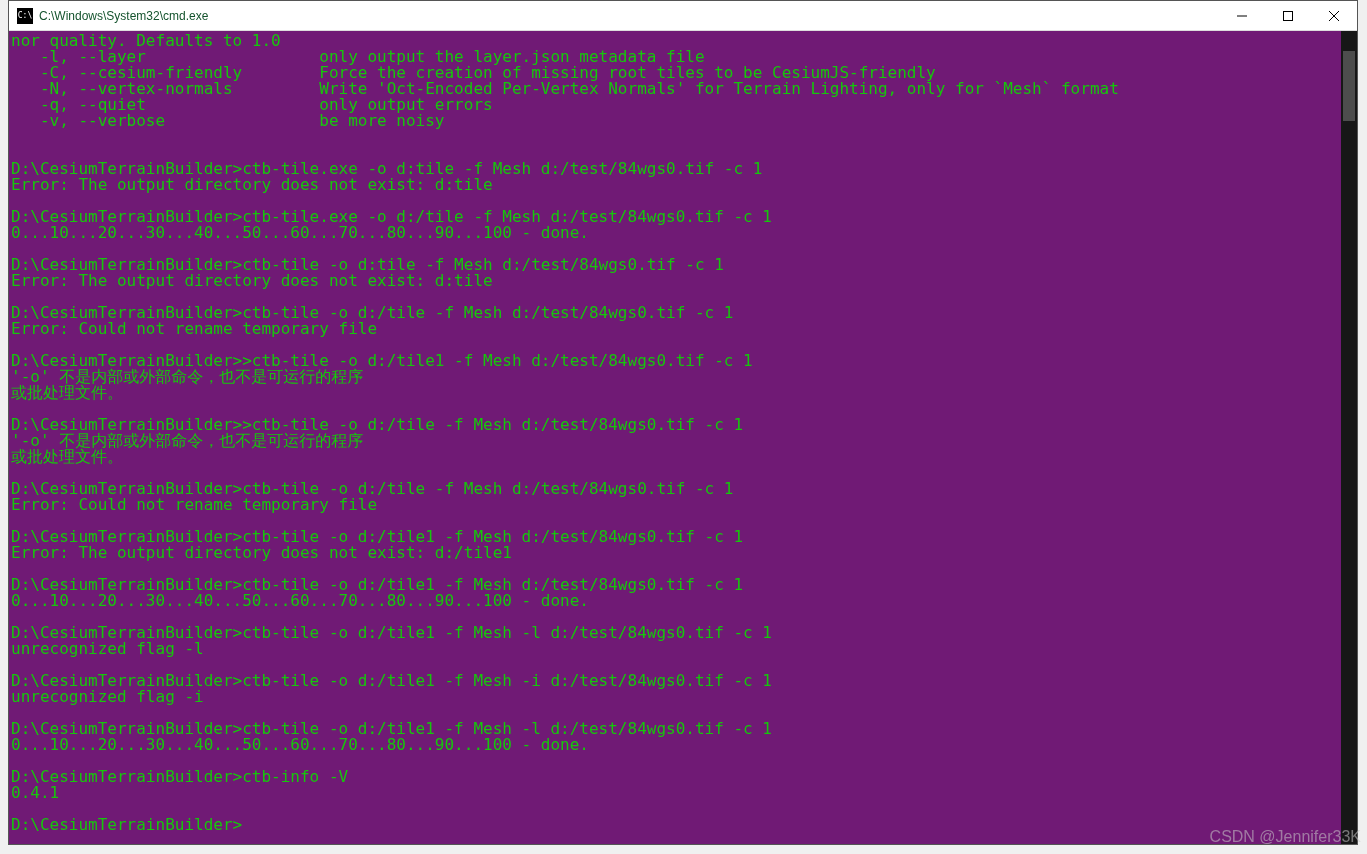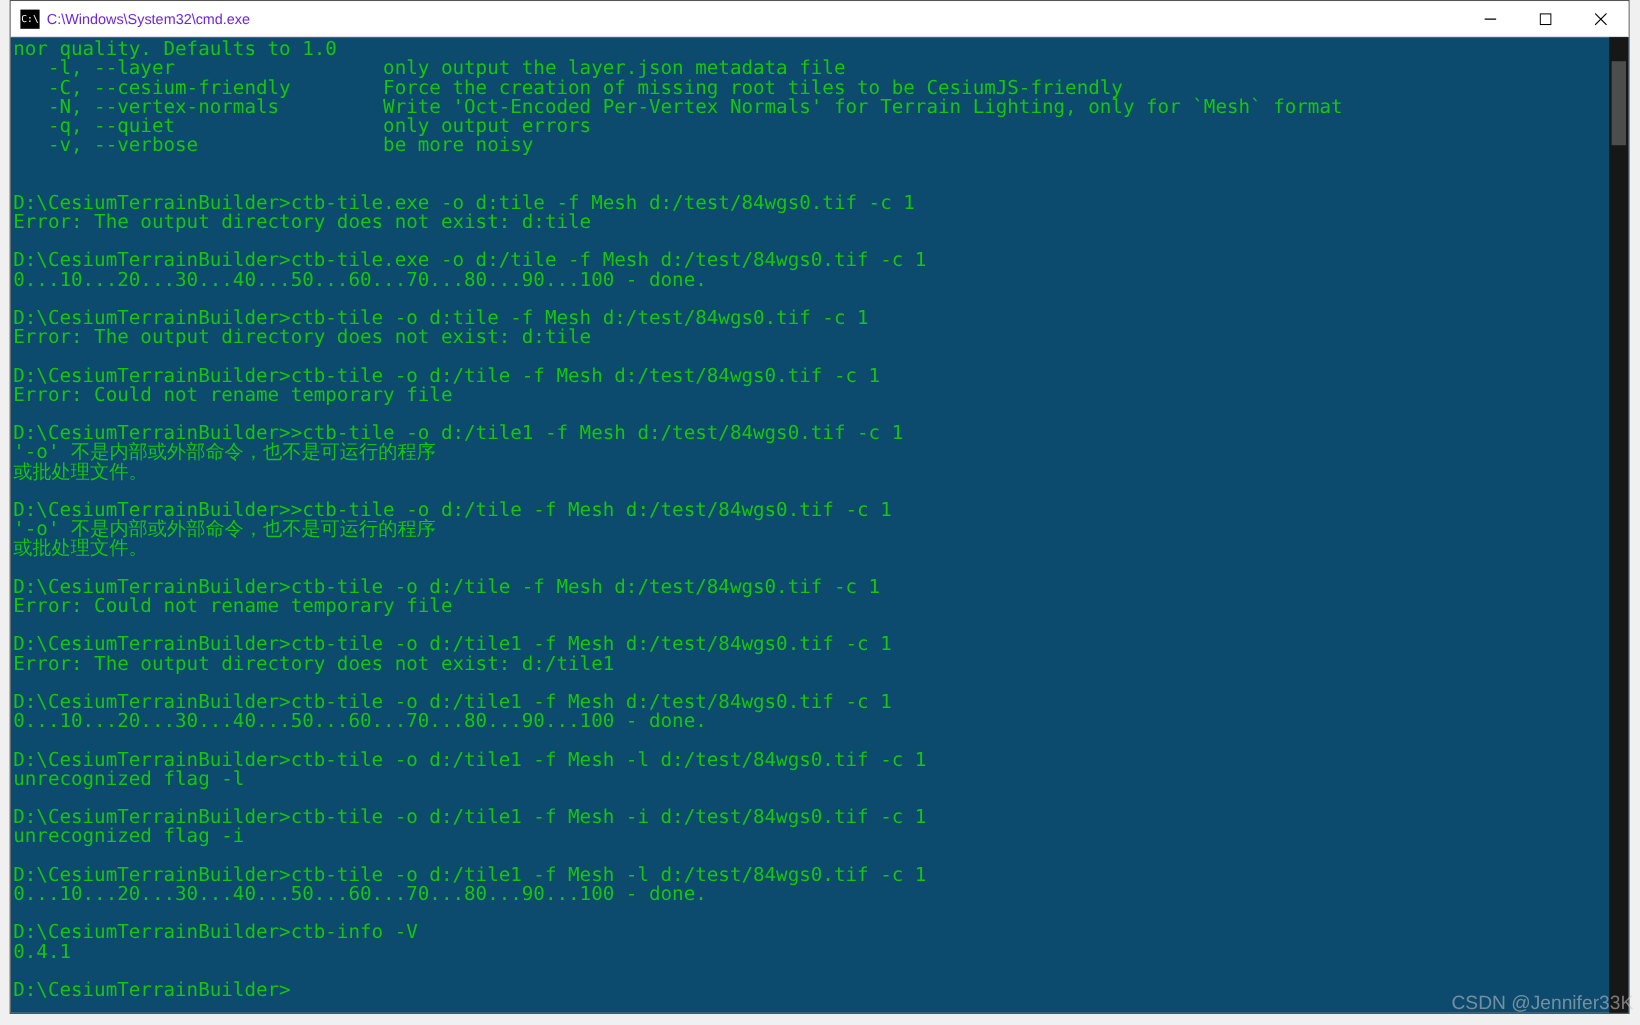--- a/index.html
+++ b/index.html
@@ -37,40 +37,40 @@
       background: #000;
       display: flex;
       align-items: center;
       justify-content: center;
       font-size: 8px;
       color: #fff;
       font-family: monospace;
     }
     .titlebar-title {
       font-size: 12px;
-      color: #6d28d9;
+      color: #14532d;
       flex: 1;
     }
     .titlebar-controls {
       display: flex;
       height: 100%;
     }
     .titlebar-btn {
       width: 46px;
       height: 100%;
       display: flex;
       align-items: center;
       justify-content: center;
       color: #000;
       font-size: 10px;
     }
     .titlebar-btn svg { stroke: #000; }
     .terminal-area {
       flex: 1;
-      background: #0c4a6e;
+      background: #701a75;
       position: relative;
       display: flex;
     }
     .terminal-content {
       flex: 1;
       padding: 2px 0 2px 2px;
       font-family: "NSimSun", "SimSun", Consolas, monospace;
       font-size: 16px;
       line-height: 16px;
       color: #16c60c;

